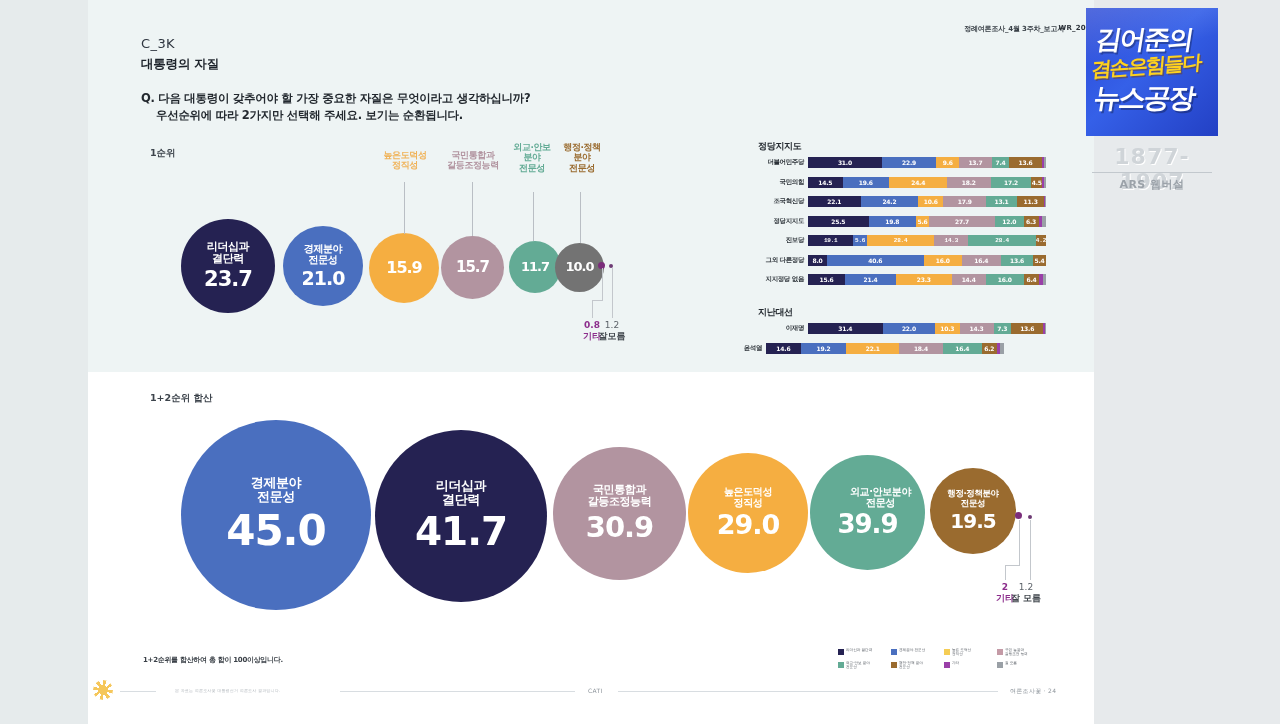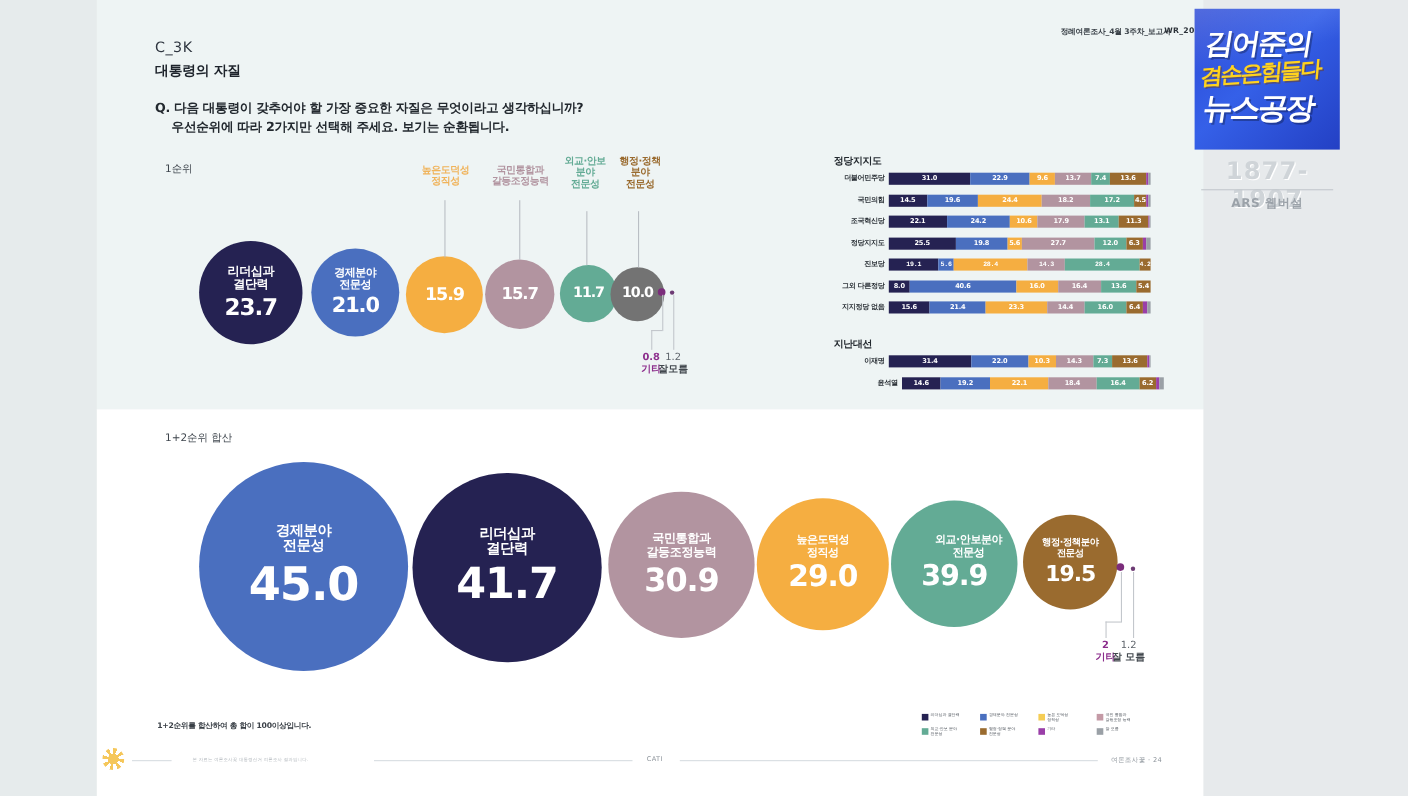--- a/index.html
+++ b/index.html
@@ -57,21 +57,21 @@
     font-size:7px; font-weight:bold; color:#3a4148; letter-spacing:-.2px;
     white-space:nowrap;
   }
   .meta-code{
     position:absolute; right:160px; top:24px;
     font-size:7px; font-weight:bold; color:#2b3138; letter-spacing:.2px;
   }
 
   
   .rank-label{
-    position:absolute; font-size:9.5px; color:#3d444c; font-weight:400;
+    position:absolute; font-size:9.5px; color:#3d444c; font-weight:700;
   }
   #rank1{ left:150px; top:147px; }
   #rank12{ left:150px; top:392px; }
 
   
   .bubble{
     position:absolute; border-radius:50%;
     display:flex; flex-direction:column;
     align-items:center; justify-content:center;
     color:#fff; text-align:center; line-height:1.12;
@@ -424,21 +424,21 @@
           <div class="seg" style="width: 74.732px; background: rgb(37, 34, 82);">31.4</div>
           <div class="seg" style="width: 52.36px; background: rgb(74, 111, 191);">22.0</div>
           <div class="seg" style="width: 24.514px; background: rgb(245, 174, 65);">10.3</div>
           <div class="seg" style="width: 34.034px; background: rgb(178, 148, 160);">14.3</div>
           <div class="seg" style="width: 17.374px; background: rgb(99, 171, 149);">7.3</div>
           <div class="seg" style="width: 32.368px; background: rgb(154, 107, 47);">13.6</div>
           <div class="seg" style="width: 1.428px; background: rgb(154, 63, 168);"></div>
           <div class="seg" style="width: 1.19px; background: rgb(154, 160, 166);"></div>
         </div>
       </div>
-      <div class="bar-row" style="left: 770px; top: 342.5px;">
+      <div class="bar-row" style="left: 716px; top: 342.5px;">
         <div class="bar-lab">윤석열</div>
         <div class="bar-track" style="width: 238px;">
           <div class="seg" style="width: 34.748px; background: rgb(37, 34, 82);">14.6</div>
           <div class="seg" style="width: 45.696px; background: rgb(74, 111, 191);">19.2</div>
           <div class="seg" style="width: 52.598px; background: rgb(245, 174, 65);">22.1</div>
           <div class="seg" style="width: 43.792px; background: rgb(178, 148, 160);">18.4</div>
           <div class="seg" style="width: 39.032px; background: rgb(99, 171, 149);">16.4</div>
           <div class="seg" style="width: 14.756px; background: rgb(154, 107, 47);">6.2</div>
           <div class="seg" style="width: 3.808px; background: rgb(154, 63, 168);"></div>
           <div class="seg" style="width: 3.57px; background: rgb(154, 160, 166);"></div>

